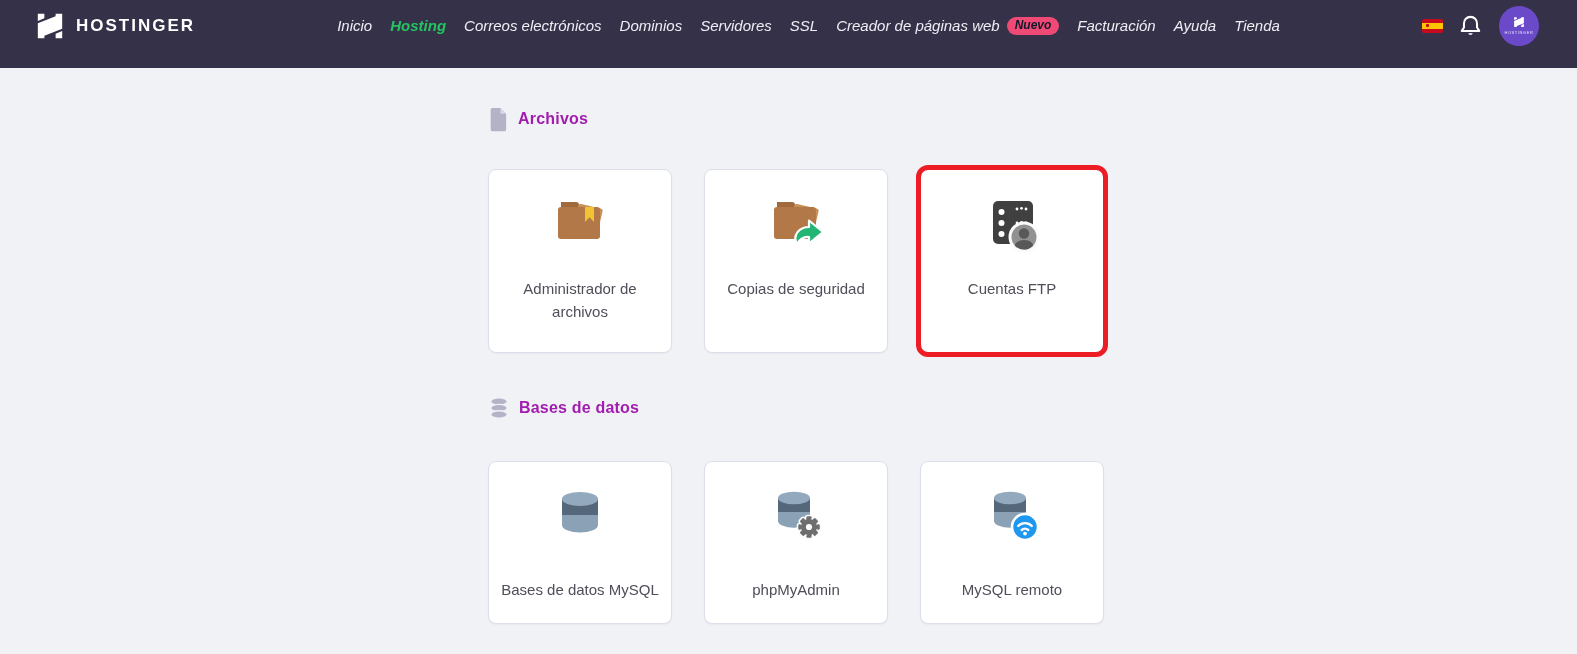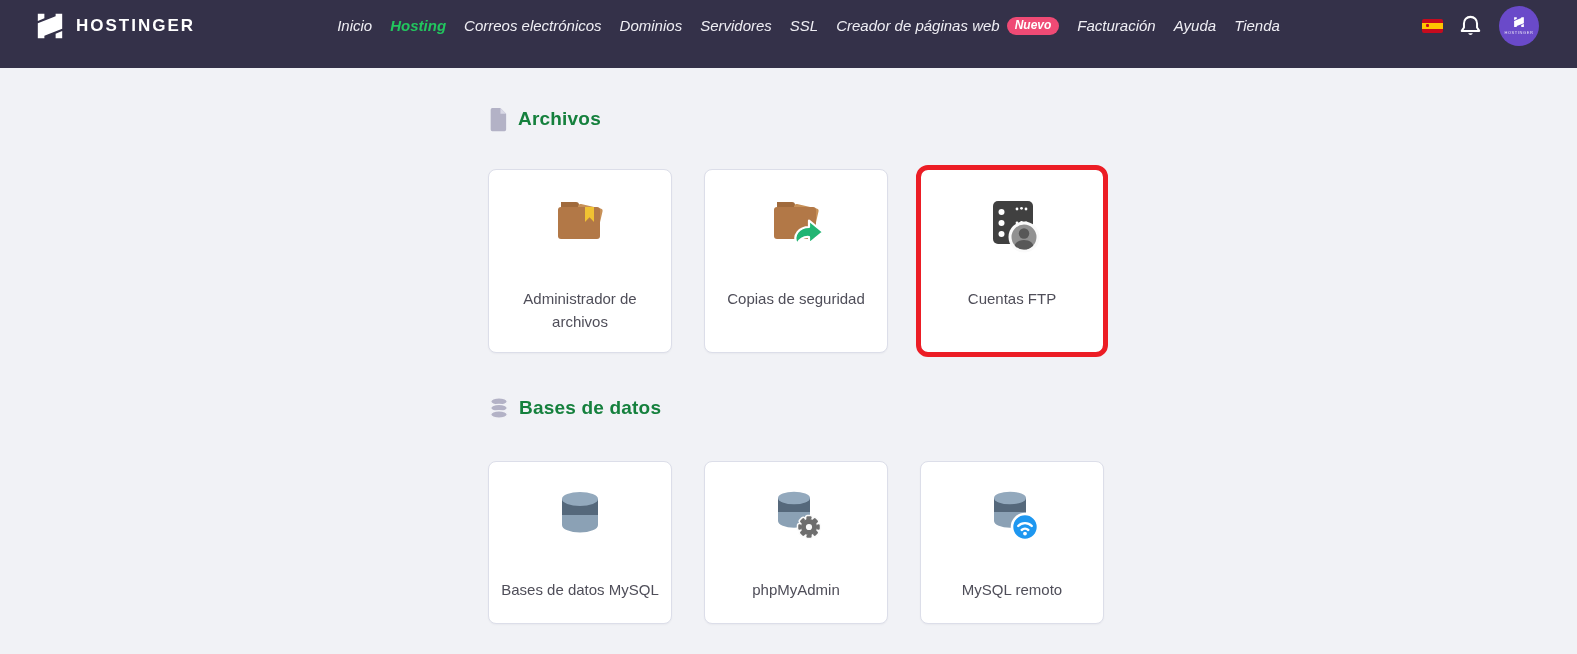--- a/index.html
+++ b/index.html
@@ -19,21 +19,21 @@
   }
   .brand { display:flex; align-items:center; gap:11px; cursor:pointer; flex:0 0 auto; }
   .brand-word { color:#ffffff; font-size:17px; font-weight:700; letter-spacing:2px; }
   .nav { display:flex; align-items:center; gap:18px; margin:0 auto;font-style:italic; }
   .nav-item {
     color:#efeef4; font-size:15px; line-height:68px; height:68px;
     display:flex; align-items:center; gap:7px; cursor:pointer; white-space:nowrap;
   }
   .nav-item.active { color:#22c55e; font-weight:700; }
   .badge-new {
-    background:#ef4a75; color:#ffffff; font-size:12px; font-weight:700;
+    background:#ef4a75; color:#0f172a; font-size:12px; font-weight:700;
     border-radius:10px; padding:2px 8px 3px; line-height:13px;
   }
   .top-right { display:flex; align-items:center; gap:15px; flex:0 0 auto; }
   .flag {
     width:21px; height:14px; border-radius:2px; cursor:pointer; position:relative;
     background:linear-gradient(#c60b1e 0 26%, #ffc400 26% 74%, #c60b1e 74% 100%);
   }
   .flag::after {
     content:""; position:absolute; left:4px; top:5.5px; width:3px; height:3px;
     background:#c60b1e; border-radius:1px;
@@ -41,34 +41,34 @@
   .bell { width:26px; height:26px; cursor:pointer; display:flex; align-items:center; justify-content:center; }
   .avatar {
     width:40px; height:40px; border-radius:50%; background:#6a4ac9; cursor:pointer;
     display:flex; flex-direction:column; align-items:center; justify-content:center; gap:2px;
   }
   .avatar-word { color:#ffffff; font-size:4px; letter-spacing:.6px; opacity:.85; }
 
   
   .content { width:618px; margin:38px 0 0 488px; }
   .section-header { display:flex; align-items:center; gap:9px; height:26px; }
-  .section-title { font-size:19px; font-weight:700; color:#15803d; letter-spacing:.2px; }
+  .section-title { font-size:16px; font-weight:700; color:#a21caf; letter-spacing:.2px; }
   .sec1 .section-header { margin-bottom:37px; }
   .sec2 { margin-top:42px; }
   .sec2 .section-header { margin-bottom:40px; }
 
   .cards { display:grid; grid-template-columns:repeat(3,184px); column-gap:32px; }
   .card {
     background:#ffffff; border:1px solid #dcdee9; border-radius:8px;
     box-shadow:0 1px 2px rgba(30,30,60,.04);
     display:flex; flex-direction:column; align-items:center; cursor:pointer;
   }
   .sec1 .card { height:184px; padding-top:23px; }
   .sec1 .icon-box { height:66px; display:flex; align-items:flex-start; justify-content:center; }
-  .sec1 .card-label { margin-top:28px; }
+  .sec1 .card-label { margin-top:18px; }
   .sec2 .card { height:163px; padding-top:24px; }
   .sec2 .icon-box { height:62px; display:flex; align-items:flex-start; justify-content:center; }
   .sec2 .card-label { margin-top:30px; }
   .card-label {
     font-size:15px; color:#4f4e59; text-align:center; line-height:23px; max-width:158px;
   }
   .card.highlighted { outline:5px solid #ec1d25; outline-offset:-1px; }
 </style>
 </head>
 <body>

